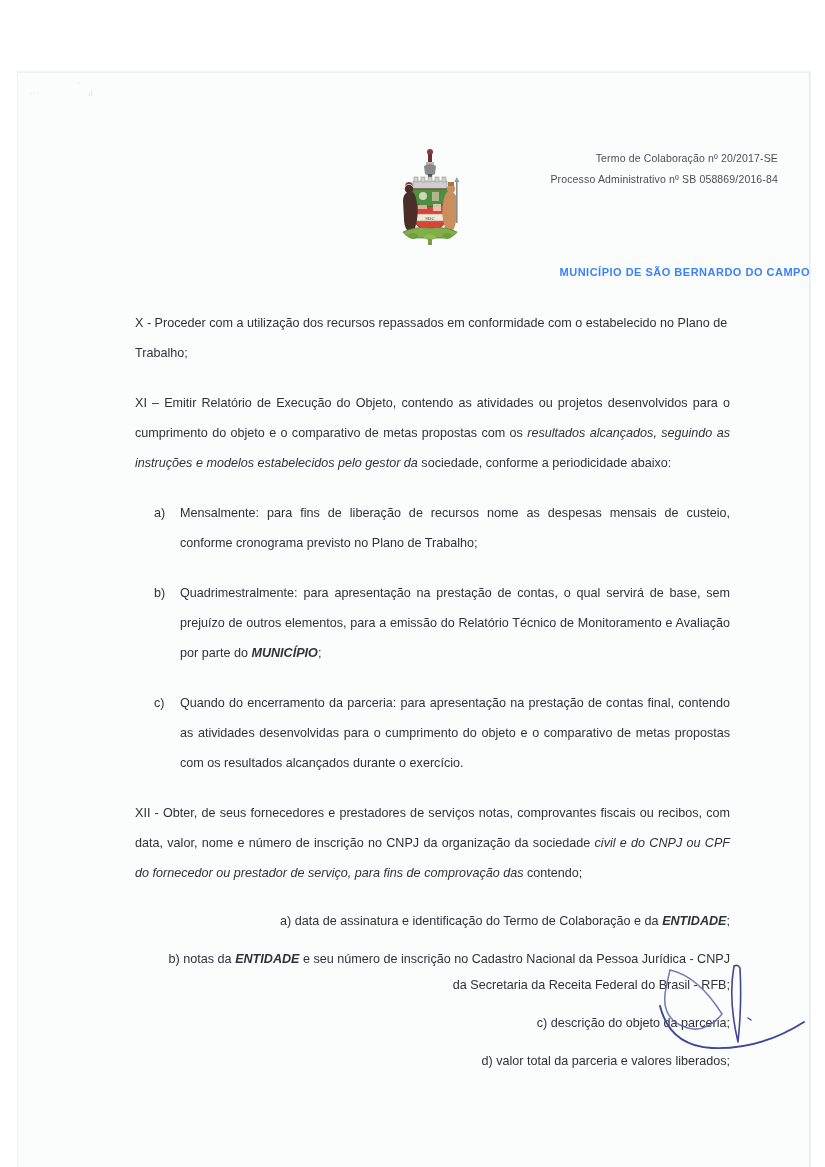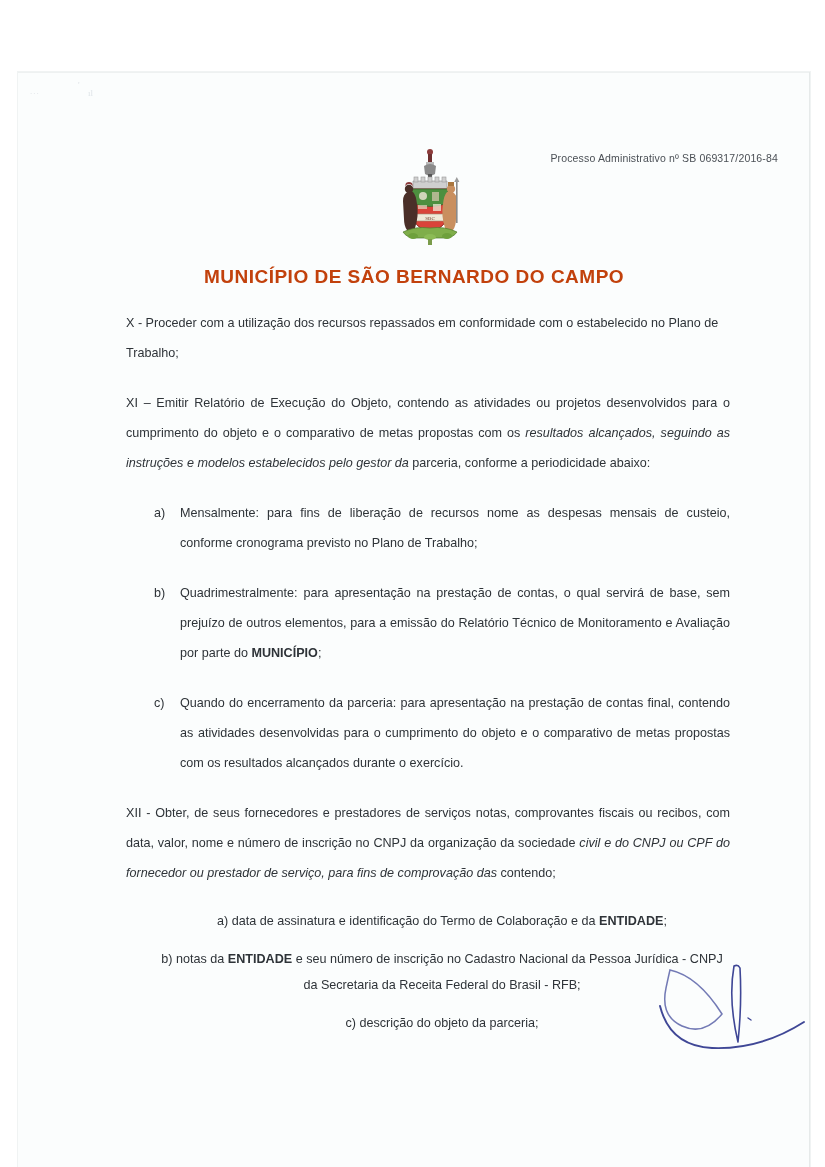--- a/index.html
+++ b/index.html
@@ -83,47 +83,47 @@
     letter-spacing: 0.15px;
     white-space: nowrap;
   }
 
   
   .doc-title {
     position: absolute;
     left: 18px;
     top: 266px;
     width: 792px;
-    text-align: center;
-    font-size: 19px;
+    text-align: right;
+    font-size: 11px;
     font-weight: bold;
-    color: #c2410c;
+    color: #3b82f6;
     letter-spacing: 0.5px;
   }
 
   
   .doc-body {
     position: absolute;
     left: 126px;
     top: 308px;
     width: 604px;
     color: #2e3338;
   }
   p.para {
-    margin: 0 0 20px 0;
+    margin: 0 0 20px 9px;
     font-size: 12.6px;
     line-height: 30px;
     text-align: justify;
     color: #2e3338;
   }
   p.para.nojust { text-align: left; }
   p.para:last-child { margin-bottom: 0; }
 
   .italic { font-style: italic; }
-  .bold { font-weight: bold; }
+  .bold { font-weight: bold; font-style: italic; }
 
   
   ul.sub-list {
     list-style: none;
     margin: 0 0 20px 0;
     padding: 0 0 0 28px;
   }
   ul.sub-list li {
     position: relative;
     font-size: 12.6px;
@@ -142,21 +142,21 @@
 
   
   ul.sub-list-compact {
     list-style: none;
     margin: 0;
     padding: 0 0 0 28px;
   }
   ul.sub-list-compact li {
     font-size: 12.6px;
     line-height: 26px;
-    text-align: center;
+    text-align: right;
     margin-bottom: 12px;
     color: #2e3338;
   }
   ul.sub-list-compact li:last-child { margin-bottom: 0; }
 
   
   .signature {
     position: absolute;
     left: 636px;
     top: 948px;
@@ -217,34 +217,35 @@
     <path d="M61.8 29 l2.6 5 h-5.2 z" fill="#9a9a9a"></path>
 
     <path d="M8 84 q12 -6 27 -4 q15 -2 27 4 q-4 6 -12 6 h-30 q-8 0 -12 -6 z" fill="#7fae4a" stroke="#4e7a2c" stroke-width="0.7"></path>
     <ellipse cx="18" cy="88" rx="5" ry="3" fill="#6ea03c"></ellipse>
     <ellipse cx="35" cy="89" rx="6" ry="3" fill="#8cbb55"></ellipse>
     <ellipse cx="52" cy="88" rx="5" ry="3" fill="#6ea03c"></ellipse>
     <rect x="33" y="91" width="4" height="6" fill="#7a9b4a"></rect>
   </svg>
 
   <div class="header-lines">
-    <div class="header-line">Processo Administrativo nº SB 069317/2016-84</div>
+    <div class="header-line">Termo de Colaboração nº 20/2017-SE</div>
+    <div class="header-line">Processo Administrativo nº SB 058869/2016-84</div>
   </div>
 </div>
 
 <div class="doc-title">MUNICÍPIO DE SÃO BERNARDO DO CAMPO</div>
 
 <div class="doc-body">
 
   <p class="para nojust">
     <span>X - </span><span>Proceder com a utilização dos recursos repassados em conformidade com o estabelecido no Plano de Trabalho;</span>
   </p>
 
   <p class="para">
-    <span>XI – </span><span>Emitir Relatório de Execução do Objeto, contendo as atividades ou projetos desenvolvidos para o cumprimento do objeto e o comparativo de metas propostas com os </span><span class="italic">resultados alcançados, seguindo as instruções e modelos estabelecidos pelo gestor da </span><span>parceria, conforme a periodicidade abaixo:</span>
+    <span>XI – </span><span>Emitir Relatório de Execução do Objeto, contendo as atividades ou projetos desenvolvidos para o cumprimento do objeto e o comparativo de metas propostas com os </span><span class="italic">resultados alcançados, seguindo as instruções e modelos estabelecidos pelo gestor da </span><span>sociedade, conforme a periodicidade abaixo:</span>
   </p>
 
   <ul class="sub-list">
     <li>
       <span class="marker">a)</span><span>Mensalmente: para fins de liberação de recursos nome as despesas mensais de custeio, conforme cronograma previsto no Plano de Trabalho;</span>
     </li>
     <li>
       <span class="marker">b)</span><span>Quadrimestralmente: para apresentação na prestação de contas, o qual servirá de base, sem prejuízo de outros elementos, para a emissão do Relatório Técnico de Monitoramento e Avaliação por parte do </span><span class="bold">MUNICÍPIO</span><span>;</span>
     </li>
     <li>
@@ -260,20 +261,23 @@
   <ul class="sub-list-compact">
     <li>
       <span>a) data de assinatura e identificação do Termo de Colaboração e da </span><span class="bold">ENTIDADE</span><span>;</span>
     </li>
     <li>
       <span>b) notas da </span><span class="bold">ENTIDADE</span><span> e seu número de inscrição no Cadastro Nacional da Pessoa Jurídica - CNPJ da Secretaria da Receita Federal do Brasil - RFB;</span>
     </li>
     <li>
       <span>c) descrição do objeto da parceria;</span>
     </li>
+    <li>
+      <span>d) valor total da parceria e valores liberados;</span>
+    </li>
   </ul>
 
 </div>
 
 <svg class="signature" viewBox="0 0 190 110" xmlns="http://www.w3.org/2000/svg">
 
   <path d="M34 22 q28 6 52 44 q-18 22 -40 12 q-22 -10 -16 -38 q3 -14 4 -18 z" fill="none" stroke="#5b63a8" stroke-width="1.5" stroke-linecap="round" opacity="0.85"></path>
 
   <path d="M24 58 q10 40 52 42 q48 2 92 -26" fill="none" stroke="#3f4796" stroke-width="1.9" stroke-linecap="round"></path>
 

